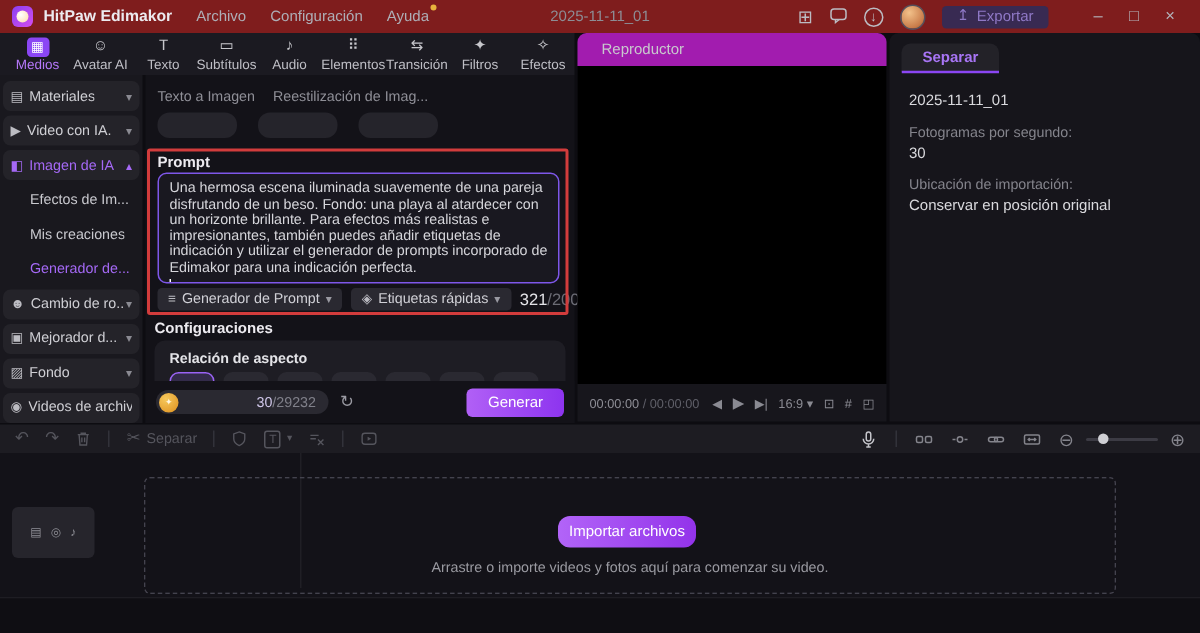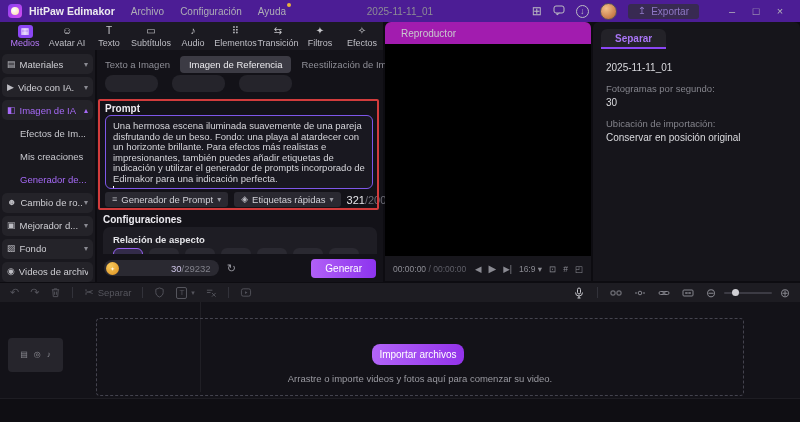--- a/index.html
+++ b/index.html
@@ -4,21 +4,21 @@
 <style>
   html,body{margin:0;padding:0;background:#0d0c11;}
   body{width:800px;height:422px;position:relative;overflow:hidden;
        font-family:"Liberation Sans",sans-serif;color:#d5d5da;
        -webkit-font-smoothing:antialiased;}
   .abs{position:absolute;}
   .flex{display:flex;align-items:center;}
   .glyph{line-height:1;display:inline-block;}
 
   
-  #titlebar{left:0;top:0;width:800px;height:22px;background:#4c1d95;display:flex;align-items:center;padding:0 8px;box-sizing:border-box;}
+  #titlebar{left:0;top:0;width:800px;height:22px;background:#7f1d1d;display:flex;align-items:center;padding:0 8px;box-sizing:border-box;}
   .logo{width:14px;height:14px;border-radius:4px;background:linear-gradient(135deg,#8a3ff0,#d44df0);position:relative;margin-right:7px;flex:none;}
   .logo::after{content:"";position:absolute;left:3px;top:3px;width:8px;height:8px;border-radius:50%;background:radial-gradient(circle at 35% 35%,#fff,#ffd9a8);}
   .appname{font-size:10.5px;font-weight:bold;color:#eceaef;margin-right:16px;white-space:nowrap;}
   .menu{font-size:10px;color:#aeaeb6;margin-right:16px;position:relative;white-space:nowrap;}
   .ayuda-dot{position:absolute;right:-5px;top:-3px;width:4px;height:4px;border-radius:50%;background:#e8b33d;}
   .doc-title{position:absolute;left:0;right:0;text-align:center;font-size:10px;color:#8d8d95;pointer-events:none;}
   .tb-right{margin-left:auto;display:flex;align-items:center;gap:11px;z-index:2;}
   .tb-icon{font-size:12px;color:#bcbcc3;}
   .circ-icon{width:13px;height:13px;border:1px solid #bcbcc3;border-radius:50%;font-size:9px;color:#bcbcc3;display:flex;align-items:center;justify-content:center;box-sizing:border-box;}
   .avatar{width:15px;height:15px;border-radius:50%;background:radial-gradient(circle at 35% 30%,#f2c18a,#c97c4a 70%,#8a4f2a);border:1px solid #55505c;}
@@ -225,21 +225,20 @@
     </div>
   <div class="sp">
       <span class="si glyph">◉</span>
       <span class="sl">Videos de archivo</span>
     </div>
 </div>
 
 <div id="media" class="abs">
   <div class="subtabs">
     <span class="stab">Texto a Imagen</span>
-    <span class="stab sel">Imagen de Referencia</span>
     <span class="stab">Reestilización de Imag...</span>
   </div>
   <div class="chip" style="left:8px;"></div>
   <div class="chip" style="left:75px;"></div>
   <div class="chip" style="left:142px;"></div>
 
   <div class="redbox"></div>
   <div class="ptitle">Prompt</div>
   <div class="ptext">
     <span>Una hermosa escena iluminada suavemente de una pareja disfrutando de un beso. Fondo: una playa al atardecer con un horizonte brillante. Para efectos más realistas e impresionantes, también puedes añadir etiquetas de indicación y utilizar el generador de prompts incorporado de Edimakor para una indicación perfecta.</span>

